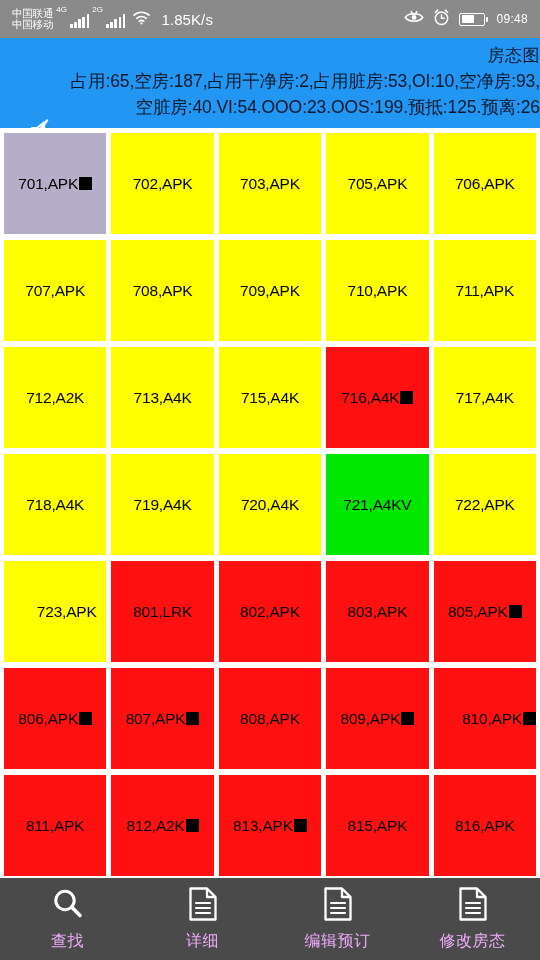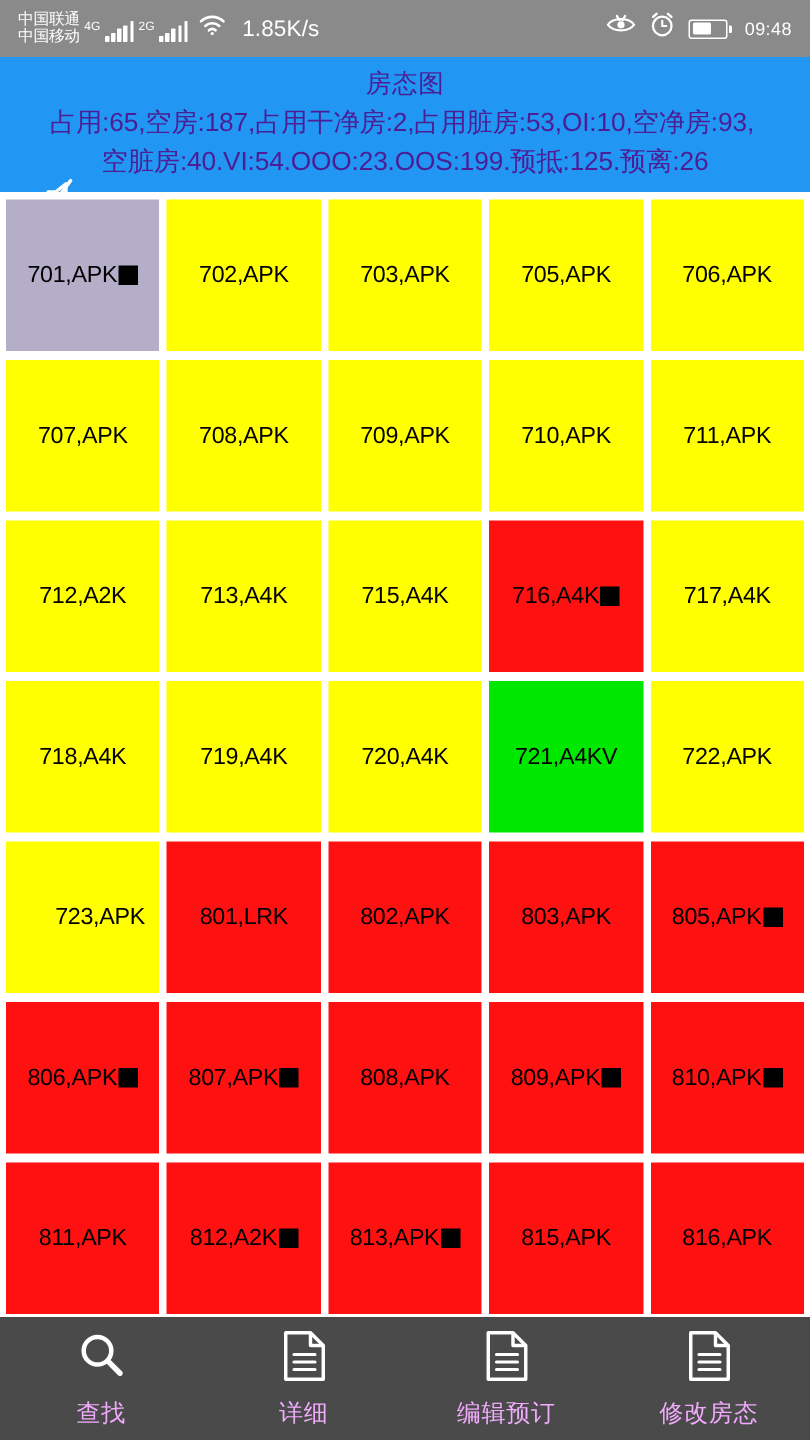--- a/index.html
+++ b/index.html
@@ -6,21 +6,21 @@
   html, body {
     width:540px; height:960px; overflow:hidden;
     background:#ffffff;
     font-family:"Liberation Sans","DejaVu Sans",sans-serif;
   }
   #app { position:relative; width:540px; height:960px; display:flex; flex-direction:column; }
 
   
   .statusbar {
     height:38px; flex:0 0 38px; background:#8a8a8a;
-    display:flex; align-items:center; padding:0 12px; color:#ffffff;
+    display:flex; padding:0 12px; color:#ffffff;
   }
   .sb-left { display:flex; align-items:center; gap:3px; flex:1 1 auto; }
   .carriers { display:flex; flex-direction:column; justify-content:center;
               font-size:10.5px; line-height:11.5px; letter-spacing:-.2px; }
   .gen { font-size:8px; align-self:flex-start; margin-top:5px; }
   .bars { display:flex; align-items:flex-end; gap:1.5px; height:14px; margin-top:4px; }
   .bars i { display:block; width:2.7px; background:#ffffff; border-radius:.5px; }
   .bars i:nth-child(1){height:4px}.bars i:nth-child(2){height:6.5px}
   .bars i:nth-child(3){height:9px}.bars i:nth-child(4){height:11.5px}.bars i:nth-child(5){height:14px}
   .wifi { margin:0 2px 0 4px; }
@@ -28,22 +28,22 @@
   .sb-right { display:flex; align-items:center; gap:9px; }
   .clock-txt { font-size:12px; letter-spacing:.3px; margin-left:2px; }
   .batt { width:26px; height:13px; border:1.6px solid #fff; border-radius:2px;
           position:relative; display:flex; align-items:center; padding:1.5px; }
   .batt::after { content:""; position:absolute; right:-4px; top:3.5px; width:2.2px;
                  height:4.5px; background:#fff; border-radius:0 1px 1px 0; }
   .batt span { display:block; height:100%; width:55%; background:#fff; border-radius:1px; }
 
   
   .header {
-    flex:0 0 auto; background:#2196f3; color:#4c1d95;
-    padding:6px 0 8px; text-align:center; position:relative; overflow:hidden;
+    flex:0 0 auto; background:#2196f3; color:#0f172a;
+    padding:6px 0 8px; text-align:right; position:relative; overflow:hidden;
   }
   .hdr-title { font-size:17px; line-height:24px; letter-spacing:.5px; }
   .hdr-stats { font-size:17.5px; line-height:26px; white-space:nowrap; letter-spacing:-.1px; }
   .hdr-stats.line1 { margin-left:-4px; }
   .mute-overlay { position:absolute; left:26px; top:79px; width:36px; height:30px;
                   pointer-events:none; }
 
   
   .grid-wrap { flex:1 1 auto; background:#ffffff; overflow:hidden; }
   .grid { display:grid; grid-template-columns:repeat(5,1fr);
@@ -224,21 +224,21 @@
           <span>807,APK</span>
           <span class="sq"></span>
         </div>
         <div class="cell" style="background: rgb(255, 17, 17);">
           <span>808,APK</span>
         </div>
         <div class="cell" style="background: rgb(255, 17, 17);">
           <span>809,APK</span>
           <span class="sq"></span>
         </div>
-        <div class="cell" style="background: rgb(255, 17, 17);">
+        <div class="cell" style="background: rgb(255, 17, 17); justify-content: flex-end;">
           <span>810,APK</span>
           <span class="sq"></span>
         </div>
         <div class="cell" style="background: rgb(255, 17, 17);">
           <span>811,APK</span>
         </div>
         <div class="cell" style="background: rgb(255, 17, 17);">
           <span>812,A2K</span>
           <span class="sq"></span>
         </div>

